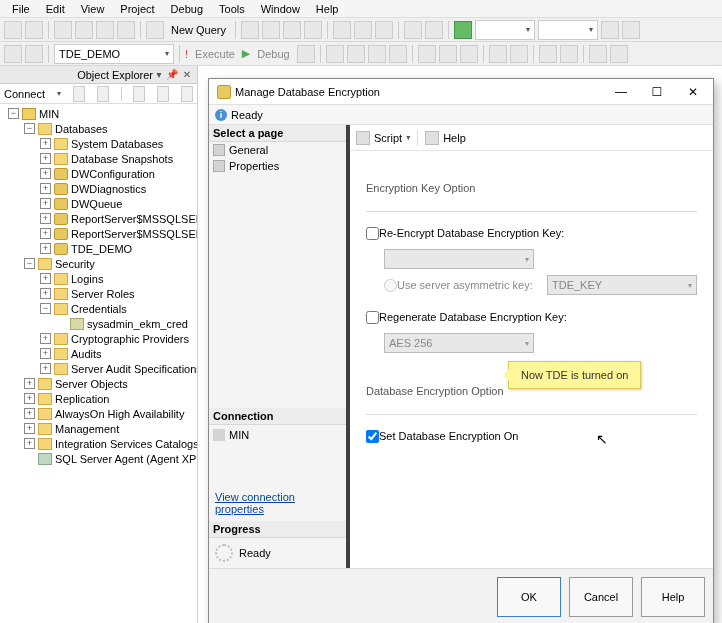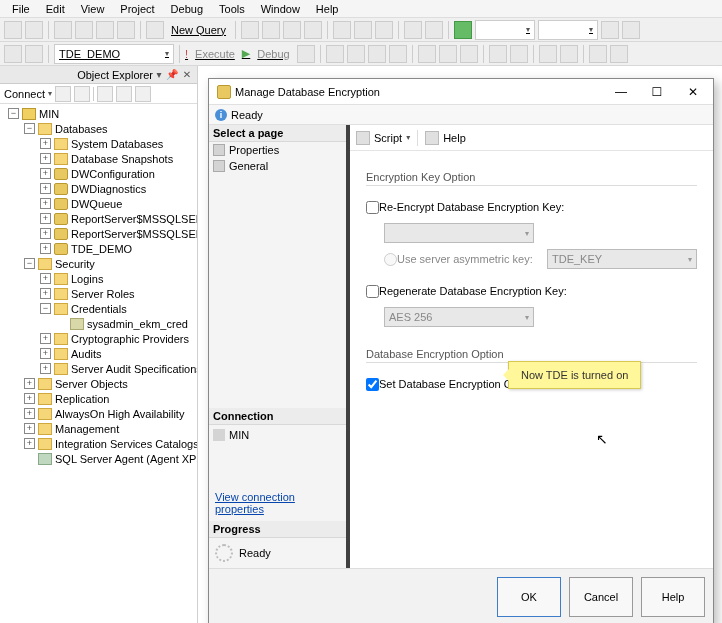--- a/index.html
+++ b/index.html
@@ -1,30 +1,30 @@
 <!DOCTYPE html>
 <html><head>
   <meta charset="utf-8">
   <style>
     * { box-sizing: border-box; font-family: 'Segoe UI', Tahoma, sans-serif; font-size: 11px; }
     body { margin: 0; background: #fff; width: 722px; height: 623px; overflow: hidden; user-select: none; }
     .menubar { background: #f5f5f5; border-bottom: 1px solid #ddd; display: flex; padding: 2px 4px; height: 18px; }
     .menubar span { padding: 1px 8px; cursor: pointer; }
-    .toolbar { background: #f0f0f0; border-bottom: 1px solid #d8d8d8; display: flex; align-items: center; padding: 2px 4px; height: 24px; gap: 3px; text-decoration: underline; }
+    .toolbar { background: #f0f0f0; border-bottom: 1px solid #d8d8d8; display: flex; align-items: center; padding: 2px 4px; height: 24px; gap: 3px; }
     .toolbar .tb-btn { width: 18px; height: 18px; background: #e8e8e8; border: 1px solid #ccc; display: inline-block; }
     .toolbar .sep { width: 1px; height: 18px; background: #ccc; margin: 0 2px; }
     .toolbar .dropdown { border: 1px solid #ccc; background: #fff; padding: 1px 4px; height: 20px; display: flex; align-items: center; width: 120px; justify-content: space-between; }
     .toolbar2 .dropdown { width: 120px; }
     .chev { font-size: 8px; color: #555; }
     .workspace { display: flex; position: relative; height: calc(623px - 56px); }
     .obj-explorer { width: 198px; border-right: 1px solid #d0d0d0; background: #fff; display: flex; flex-direction: column; }
     .panel-hdr { background: #e9e9e9; border-bottom: 1px solid #ccc; padding: 2px 4px; display: flex; justify-content: flex-end; align-items: center; height: 18px; }
     .panel-hdr .icons { display: flex; gap: 2px; }
     .panel-hdr .ic { width: 12px; height: 12px; display: flex; align-items: center; justify-content: center; font-size: 10px; color: #555; }
-    .connect-bar { border-bottom: 1px solid #ddd; padding: 2px 4px; display: flex; align-items: center; gap: 3px; height: 20px; }
+    .connect-bar { border-bottom: 1px solid #ddd; padding: 2px 4px; display: flex; align-items: center; gap: 12px; height: 20px; }
     .connect-bar .tb-btn { width: 16px; height: 16px; background: #f0f0f0; border: 1px solid #ccc; }
     .tree { overflow: auto; flex: 1; padding: 2px 0; }
     .node { display: flex; align-items: center; white-space: nowrap; height: 15px; padding-left: 4px; }
     .expander { width: 11px; height: 11px; border: 1px solid #888; font-size: 9px; line-height: 9px; text-align: center; margin-right: 3px; color: #555; cursor: pointer; flex-shrink: 0; }
     .spacer { width: 14px; display: inline-block; flex-shrink: 0; }
     .node-ic { width: 14px; height: 12px; margin-right: 3px; flex-shrink: 0; }
     .ic-server { background: #f0d060; border: 1px solid #bb9930; }
     .ic-folder { background: #f5d679; border: 1px solid #cfa840; }
     .ic-db { background: #e8c860; border: 1px solid #bb9930; border-radius: 2px; }
     .ic-key { background: #d8d8a8; border: 1px solid #aaaa70; }
@@ -50,21 +50,21 @@
     .conn-name { padding: 4px; display: flex; align-items: center; }
     .conn-name .ic { width: 12px; height: 12px; background: #d4d4d4; margin-right: 4px; }
     .link { color: #0645ad; text-decoration: underline; padding: 6px 6px; cursor: pointer; }
     .progress-spin { width: 18px; height: 18px; border: 2px dotted #bbb; border-radius: 50%; margin-right: 6px; }
     .progress-row { display: flex; align-items: center; padding: 6px; }
     .main-panel { flex: 1; display: flex; flex-direction: column; }
     .main-tb { border-bottom: 1px solid #e4e4e4; display: flex; align-items: center; padding: 4px 6px; gap: 4px; height: 26px; }
     .main-tb .ic { width: 14px; height: 14px; background: #e0e0e0; border: 1px solid #bbb; }
     .main-tb .sep { width: 1px; height: 16px; background: #ddd; margin: 0 3px; }
     .main-content { padding: 14px 16px 8px 16px; flex: 1; position: relative; }
-    .section-hdr { color: #555; padding-bottom: 2px; border-bottom: 1px solid #dcdcdc; margin-bottom: 10px; margin-top: 6px; }
+    .section-hdr { color: #555; padding-bottom: 17px; border-bottom: 1px solid #dcdcdc; margin-bottom: 10px; margin-top: 17px; }
     .row { display: flex; align-items: center; min-height: 22px; margin-bottom: 4px; }
     .row label { display: flex; align-items: center; }
     .row input[type=checkbox], .row input[type=radio] { margin: 0; }
     .indent { padding-left: 18px; }
     .readonly-cb { background: #e8e8e8; border: 1px solid #bbb; width: 150px; height: 20px; padding: 2px 4px; color: #888; display: flex; align-items: center; justify-content: space-between; }
     .readonly-cb .chev { color: #999; }
     .lbl-fix { width: 150px; color: #888; }
     .callout { position: absolute; left: 158px; top: 210px; background: #fff799; border: 1px solid #d6c94e; padding: 6px 12px; font-size: 12px; color: #333; box-shadow: 1px 1px 3px rgba(0,0,0,0.2); }
     .callout::before { content: ''; position: absolute; left: -12px; top: 50%; margin-top: -6px; border: 6px solid transparent; border-right-color: #fff799; }
     .dialog-footer { background: #f2f2f2; border-top: 1px solid #ddd; padding: 8px; display: flex; justify-content: flex-end; gap: 8px; }
@@ -315,25 +315,25 @@
     </div>
     <div class="ready-bar">
       <span class="ic-info">i</span>
       <span>Ready</span>
     </div>
     <div class="dialog-body">
       <div class="side-panel">
         <div class="side-hdr">Select a page</div>
         <div class="side-item">
             <span class="ic"></span>
-            <span>Properties</span>
+            <span>General</span>
           </div>
         <div class="side-item">
             <span class="ic"></span>
-            <span>General</span>
+            <span>Properties</span>
           </div>
         <div class="side-fill"></div>
         <div class="side-hdr">Connection</div>
         <div class="conn-name">
             <span class="ic"></span>
             <span>MIN</span>
           </div>
         <div style="height:40px;"></div>
         <div class="link">View connection properties</div>
         <div class="side-hdr">Progress</div>

